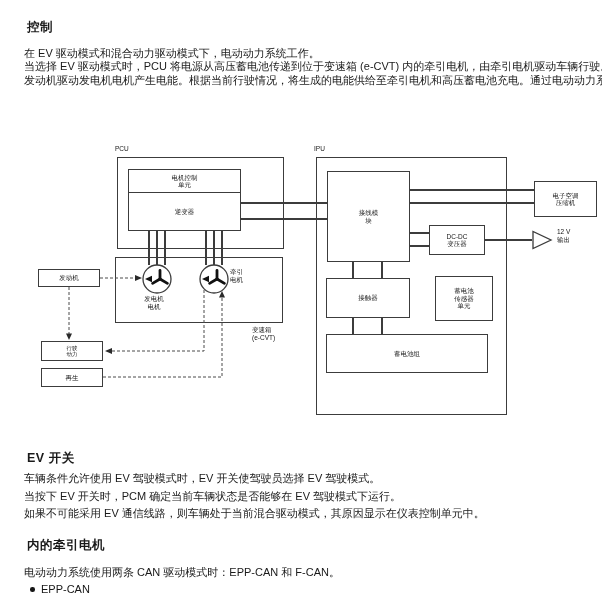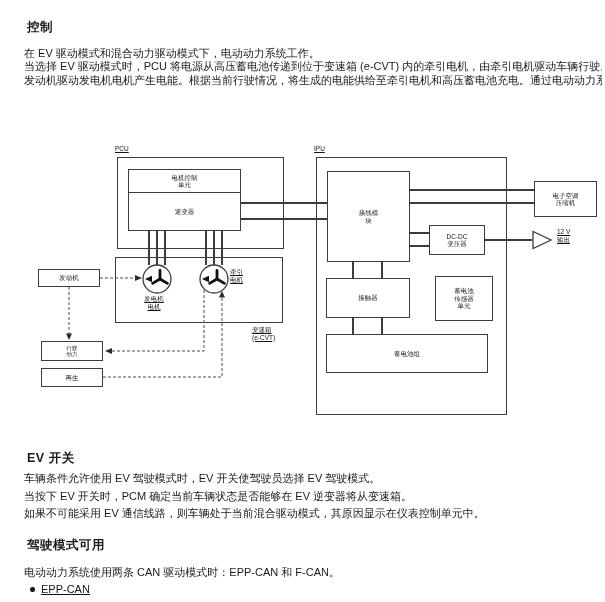--- a/index.html
+++ b/index.html
@@ -6,21 +6,21 @@
   .page{position:relative;width:605px;height:602px;background:#fff;overflow:hidden;
         font-family:"Liberation Sans","DejaVu Sans",sans-serif;color:#1a1a1a;}
   .h1{position:absolute;left:27px;font-size:12.5px;font-weight:bold;letter-spacing:.5px;text-align:right;}
   .para{position:absolute;left:24px;width:578px;overflow:hidden;}
   .para .ln{font-size:11px;line-height:13.4px;white-space:nowrap;}
   .para2 .ln{font-size:11px;line-height:17.5px;white-space:nowrap;}
   .box{position:absolute;border:1px solid #3c3c3c;background:#fff;box-sizing:border-box;
        display:flex;align-items:center;justify-content:center;text-align:center;
        font-size:6.5px;line-height:7.5px;color:#161616;white-space:pre-line;}
   .outer{background:#fff;}
-  .freelbl{position:absolute;font-size:6.5px;line-height:7.5px;color:#161616;white-space:pre-line;text-decoration:underline;}
+  .freelbl{position:absolute;font-size:6.5px;line-height:7.5px;color:#161616;white-space:pre-line;}
   .tiny{font-size:5.5px;line-height:6px;}
   svg.wires{position:absolute;left:0;top:0;pointer-events:none;}
   .bullet-dot{position:absolute;width:4.5px;height:4.5px;border-radius:50%;background:#161616;}
 </style>
 </head>
 <body>
 
 <div class="page">
 
   <div class="h1" style="top:19px">控制</div>
@@ -110,25 +110,25 @@
             <path d="M217 279 L224.4 283.4"></path>
             <path d="M217 279 L209.6 283.4"></path>
         </g>
       </g>
     </svg>
   </div>
 
   <div class="h1" style="top:450px">EV 开关</div>
   <div class="para para2" style="top:470px">
     <div class="ln">车辆条件允许使用 EV 驾驶模式时，EV 开关使驾驶员选择 EV 驾驶模式。</div>
-    <div class="ln">当按下 EV 开关时，PCM 确定当前车辆状态是否能够在 EV 逆变器将从变速箱。</div>
+    <div class="ln">当按下 EV 开关时，PCM 确定当前车辆状态是否能够在 EV 驾驶模式下运行。</div>
     <div class="ln">如果不可能采用 EV 通信线路，则车辆处于当前混合驱动模式，其原因显示在仪表控制单元中。</div>
   </div>
 
-  <div class="h1" style="top:537px">驾驶模式可用</div>
+  <div class="h1" style="top:537px">内的牵引电机</div>
   <div class="para" style="top:566px">
     <div class="ln">电动动力系统使用两条 CAN 驱动模式时：EPP-CAN 和 F-CAN。</div>
   </div>
   <div>
     <div class="bullet-dot" style="left:30px;top:587px"></div>
     <div class="freelbl" style="left:41px;top:583px;font-size:11px;line-height:12px">EPP-CAN</div>
   </div>
 
 </div>
 

